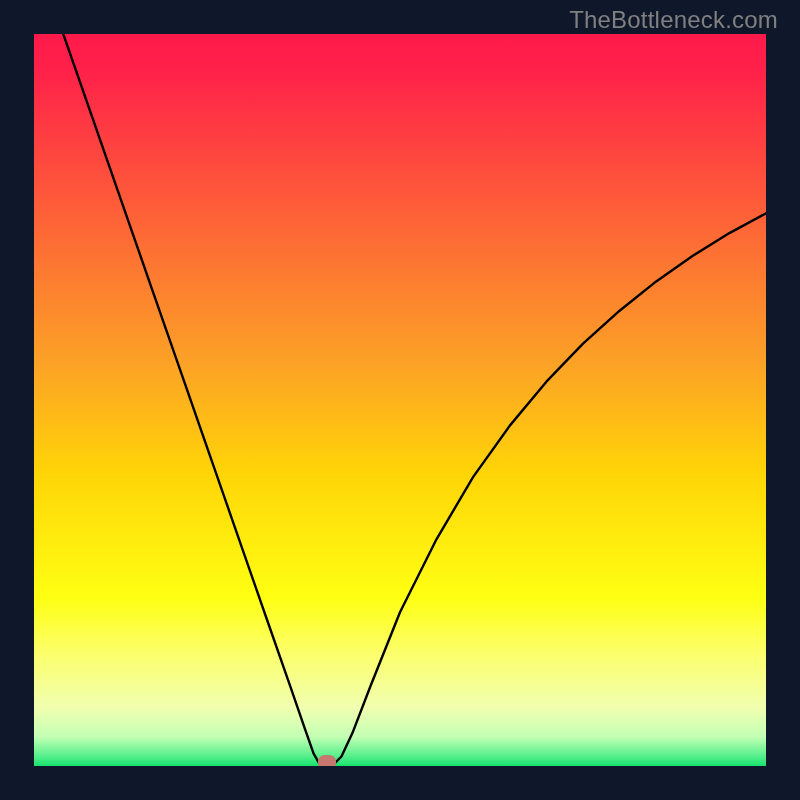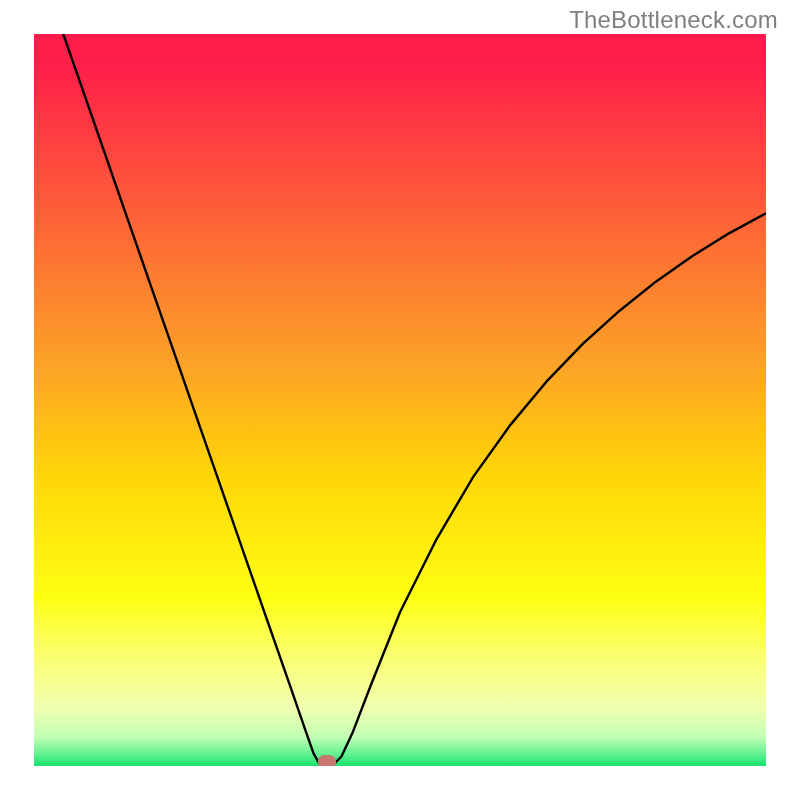--- a/index.html
+++ b/index.html
@@ -10,21 +10,21 @@
     overflow: hidden;
     background: #000;
     font-family: Arial, Helvetica, sans-serif;
   }
   .frame {
     position: absolute;
     top: 0;
     left: 0;
     width: 800px;
     height: 800px;
-    background: #ffffff;
+    background: #0f172a;
   }
   .plot {
     position: absolute;
     top: 34px;
     left: 34px;
     width: 732px;
     height: 732px;
     overflow: hidden;
   }
   .grad {

